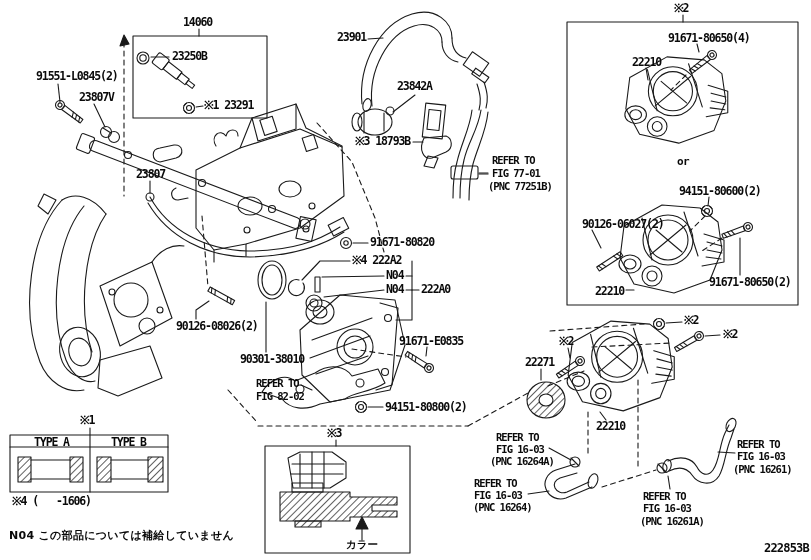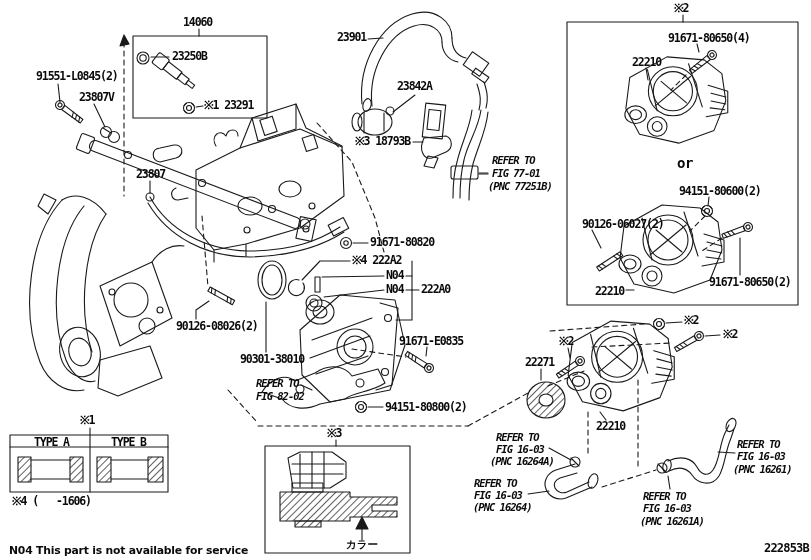--- a/index.html
+++ b/index.html
@@ -1,25 +1,25 @@
 <!DOCTYPE html>
 <html><head>
 <meta charset="utf-8">
 <style>
   html,body{margin:0;padding:0;background:#fff;}
   #stage{position:relative;width:811px;height:560px;background:#ffffff;overflow:hidden;
          font-family:"DejaVu Sans Mono",monospace;}
   #art{position:absolute;left:0;top:0;}
   .lbl{position:absolute;font:700 11.5px "DejaVu Sans Mono",monospace;letter-spacing:-1.1px;
        color:#0a0a0a;white-space:nowrap;line-height:1;}
-  .ref{font-size:10.5px;letter-spacing:-1px;font-style:italic;}
+  .ref{font-size:10.5px;letter-spacing:-1px;}
   .note-jp{font:700 11px "DejaVu Sans","DejaVu Sans Mono",sans-serif;letter-spacing:0.3px;}
   .note-en{font:700 10.8px "DejaVu Sans",sans-serif;letter-spacing:-0.2px;}
   .code{font-size:12px;letter-spacing:-0.8px;text-align:right;}
-  .orw{font-size:14px;letter-spacing:-0.5px;}
+  .orw{font-size:11px;letter-spacing:-0.5px;}
   .jp{font-family:Liberation Serif, serif;font-size:10.5px;letter-spacing:0;}
 </style>
 </head>
 <body>
 
 <div id="stage">
 
   <svg id="art" width="811" height="560" viewBox="0 0 811 560" stroke="#1a1a1a" fill="none" stroke-width="1.1" stroke-linecap="round" stroke-linejoin="round">
     <defs>
       <pattern id="hatch" width="5" height="5" patternUnits="userSpaceOnUse" patternTransform="rotate(45)">
@@ -365,16 +365,16 @@
 
   <div class="lbl" style="left:80px;top:415px">※1</div>
   <div class="lbl" style="left:34px;top:437px">TYPE A</div>
   <div class="lbl" style="left:111px;top:437px">TYPE B</div>
   <div class="lbl" style="left:12px;top:496px">※4 (</div>
   <div class="lbl" style="left:56px;top:496px">-1606)</div>
 
   <div class="lbl" style="left:327px;top:428px">※3</div>
   <div class="lbl jp" style="left:346px;top:540px">カラー</div>
 
-  <div class="lbl note-en" style="left:9px;top:544px">N04 This part is not available for service</div>
+  <div class="lbl note-jp" style="left:9px;top:528px">N04 この部品については補給していません</div>
 
   <div class="lbl code" style="left:764px;top:542px">222853B</div>
 </div>
 
 </body></html>

